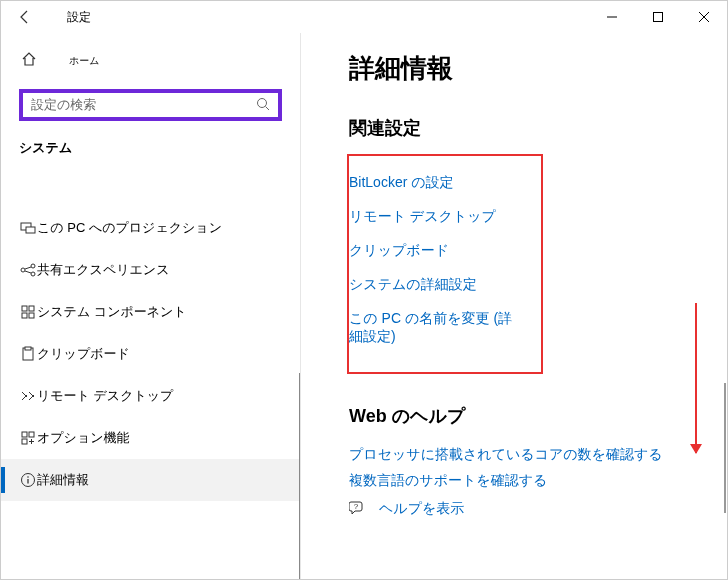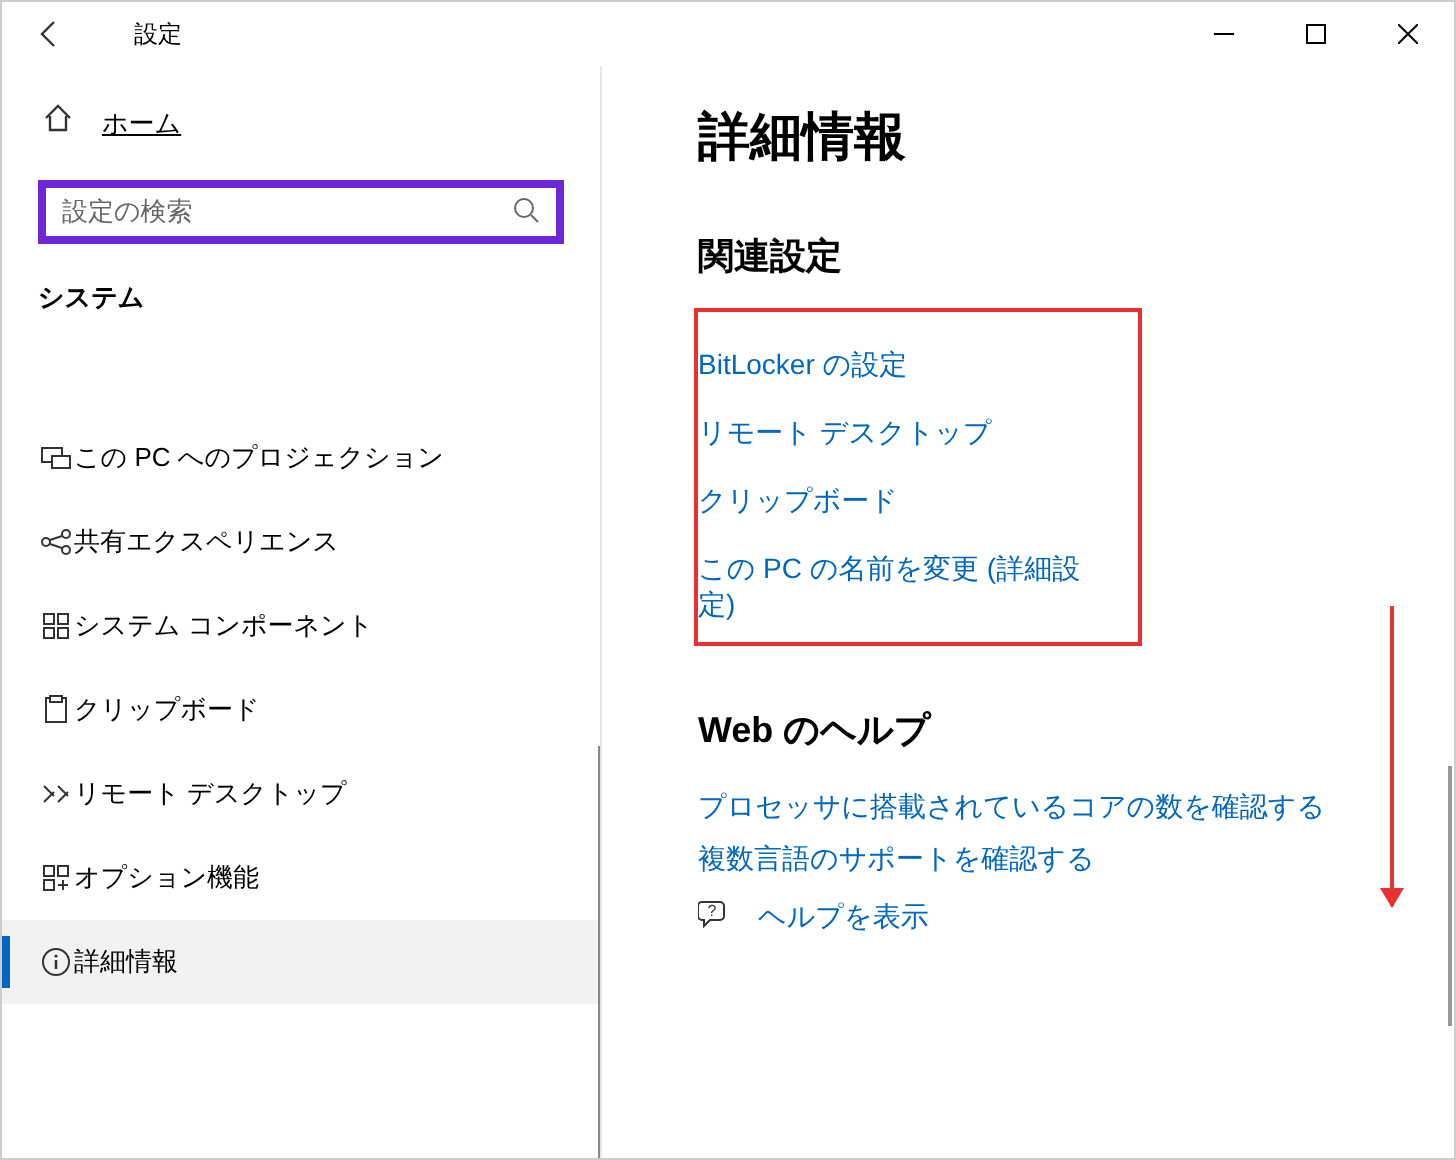--- a/index.html
+++ b/index.html
@@ -52,23 +52,22 @@
     }
     .sidebar-divider {
       position: absolute;
       right: 0; top: 340px; bottom: 0;
       width: 1px;
       background: #888;
     }
     .home {
       display: flex; align-items: center;
       padding: 8px 20px;
-      font-size: 13px;
-      gap: 14px;
-      text-decoration: underline;
+      font-size: 10px;
+      gap: 32px;
     }
     .home .icon { font-size: 16px; }
     .searchbox {
       margin: 10px 18px 18px 18px;
       border: 4px solid #6d28d9;
       height: 32px;
       display: flex; align-items: center;
       padding: 0 8px;
       color: #666;
     }
@@ -112,23 +111,23 @@
       font-weight: 600;
       margin-bottom: 30px;
     }
     .subheader {
       font-size: 18px;
       font-weight: 600;
       margin-bottom: 14px;
     }
     .highlight-box {
       border: 2px solid #e83030;
-      padding: 10px 28px 1px 0;
+      padding: 10px 28px 18px 0;
       margin-left: -2px;
-      width: 224px;
+      width: 196px;
       margin-bottom: 30px;
     }
     .link {
       color: #0067c0;
       font-size: 14px;
       padding: 8px 0;
     }
     .link-row {
       display: flex; align-items: center; gap: 14px;
       padding: 6px 0;
@@ -297,20 +296,21 @@
   </div>
 
   <div class="main">
     <div class="page-title">詳細情報</div>
 
     <div class="subheader">関連設定</div>
     <div class="highlight-box">
       <div class="link">BitLocker の設定</div>
       <div class="link">リモート デスクトップ</div>
       <div class="link">クリップボード</div>
+      <div class="link">システムの詳細設定</div>
       <div class="link">この PC の名前を変更 (詳細設定)</div>
     </div>
 
     <div class="subheader">Web のヘルプ</div>
     <div class="link" style="padding:4px 0">プロセッサに搭載されているコアの数を確認する</div>
     <div class="link" style="padding:4px 0; ">複数言語のサポートを確認する</div>
 
     <div class="link-row">
       <span class="licon">
         <svg width="15" height="15" viewBox="0 0 15 15">

